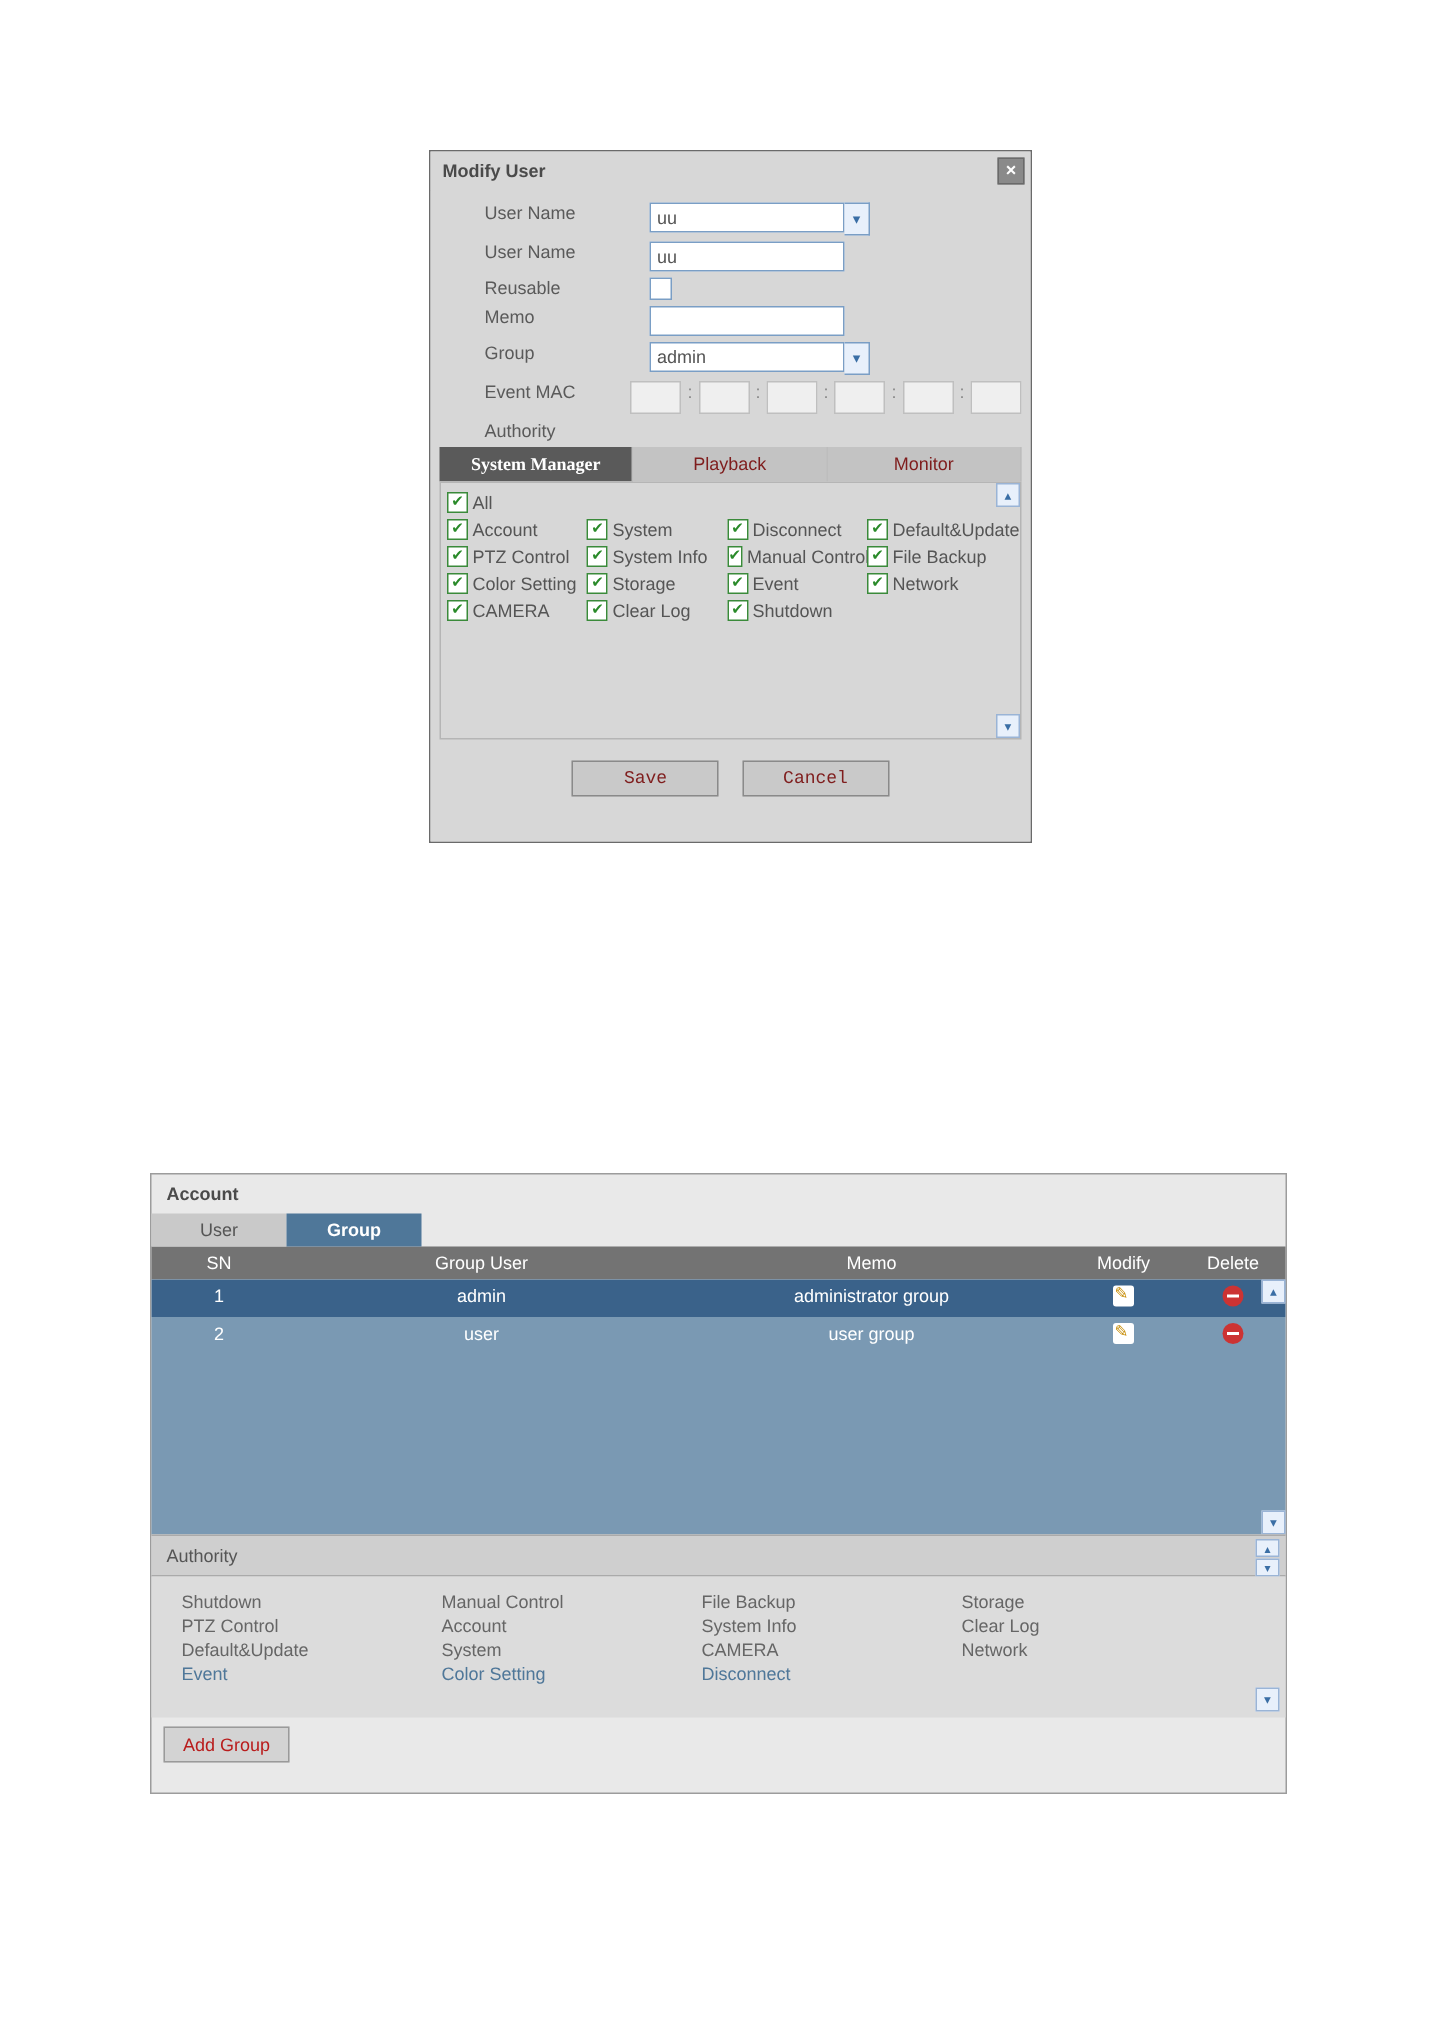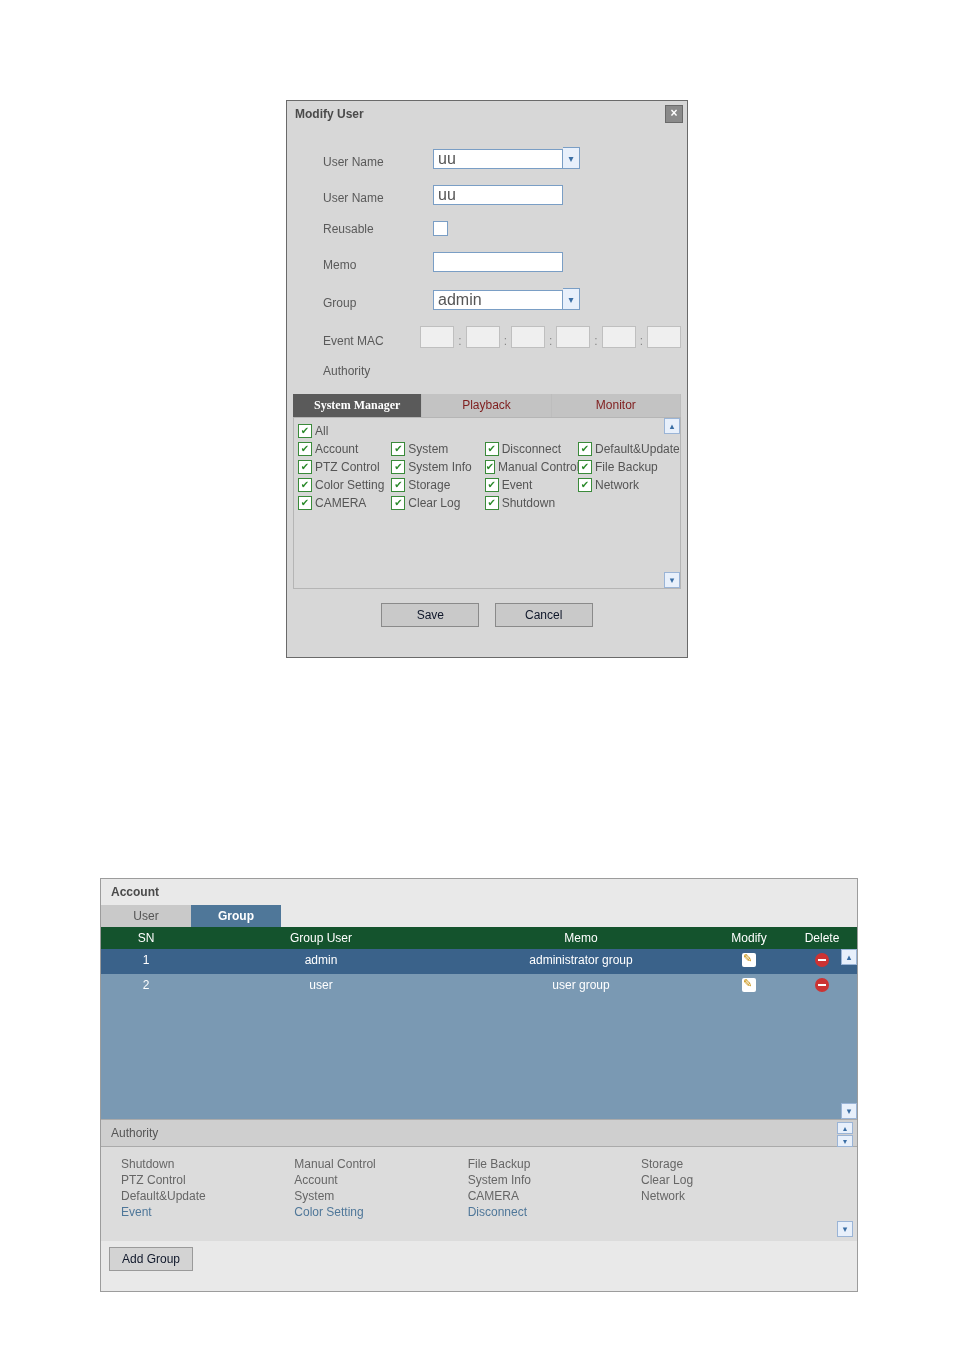--- a/index.html
+++ b/index.html
@@ -38,37 +38,37 @@
     font-size: 12px;
     border: 1px solid #6a6a6a;
     cursor: pointer;
   }
   .dialog-body {
     padding: 4px 6px 10px 6px;
     background: #d7d7d7;
   }
   .form-row {
     display: flex;
-    align-items: flex-end;
-    margin: 16px 0;
+    align-items: flex-start;
+    margin: 4px 0;
   }
   .form-label {
     width: 110px;
     text-align: left;
     padding-left: 30px;
     color: #5a5a5a;
   }
   .form-label.wide { padding-left: 16px; width:124px; }
   .text-input {
     width: 120px;
     height: 18px;
     border: 1px solid #7a9ec5;
     background: #fff;
     padding: 0 4px;
-    font-size: 16px;
+    font-size: 12px;
     color: #555;
   }
   .select-arrow {
     width: 16px;
     height: 20px;
     border: 1px solid #7a9ec5;
     border-left: none;
     background: #e8f0fb;
     display: flex;
     align-items: center;
@@ -165,24 +165,25 @@
   .btn-row {
     text-align: center;
     padding: 14px 0 20px 0;
   }
   .btn {
     display: inline-block;
     min-width: 76px;
     padding: 4px 10px;
     background: #c9c9c9;
     border: 1px solid #8a8a8a;
-    color: #0f172a;
+    color: #7f1d1d;
     text-align: center;
     margin: 0 6px;
     cursor: pointer;
+    font-family: Liberation Mono, monospace;
   }
 
   
   .account-panel {
     width: 756px;
     margin: 220px 0 0 100px;
     background: #e9e9e9;
     border: 1px solid #9c9c9c;
     padding-bottom: 20px;
   }
@@ -201,21 +202,21 @@
     cursor:pointer;
   }
   .utab.active {
     background: #4f7799;
     color: #fff;
     font-weight: bold;
   }
   .grid-head {
     display: grid;
     grid-template-columns: 90px 260px 260px 76px 70px;
-    background: #14532d;
+    background: #737373;
     color: #fff;
   }
   .grid-head > div { padding: 4px 6px; text-align: center; }
   .grid-body {
     background: #7a99b3;
     height: 170px;
     position: relative;
     overflow:hidden;
   }
   .grow {
@@ -270,21 +271,21 @@
   .al-scroll{
     position:absolute;right:4px;bottom:4px;width:14px;height:14px;background:#e8f0fb;border:1px solid #9ab4d6;
     color:#3a6ea5;font-size:9px;display:flex;align-items:center;justify-content:center;cursor:pointer;
   }
   .add-btn {
     margin: 6px 0 0 8px;
     display:inline-block;
     padding:4px 12px;
     background:#d3d3d3;
     border:1px solid #9a9a9a;
-    color:#0f172a;
+    color:#b91c1c;
     cursor:pointer;
   }
 </style>
 </head>
 <body>
 
 <div class="dialog">
   <div class="dialog-titlebar">
     <span>Modify User</span>
     <div class="dialog-close">×</div>

